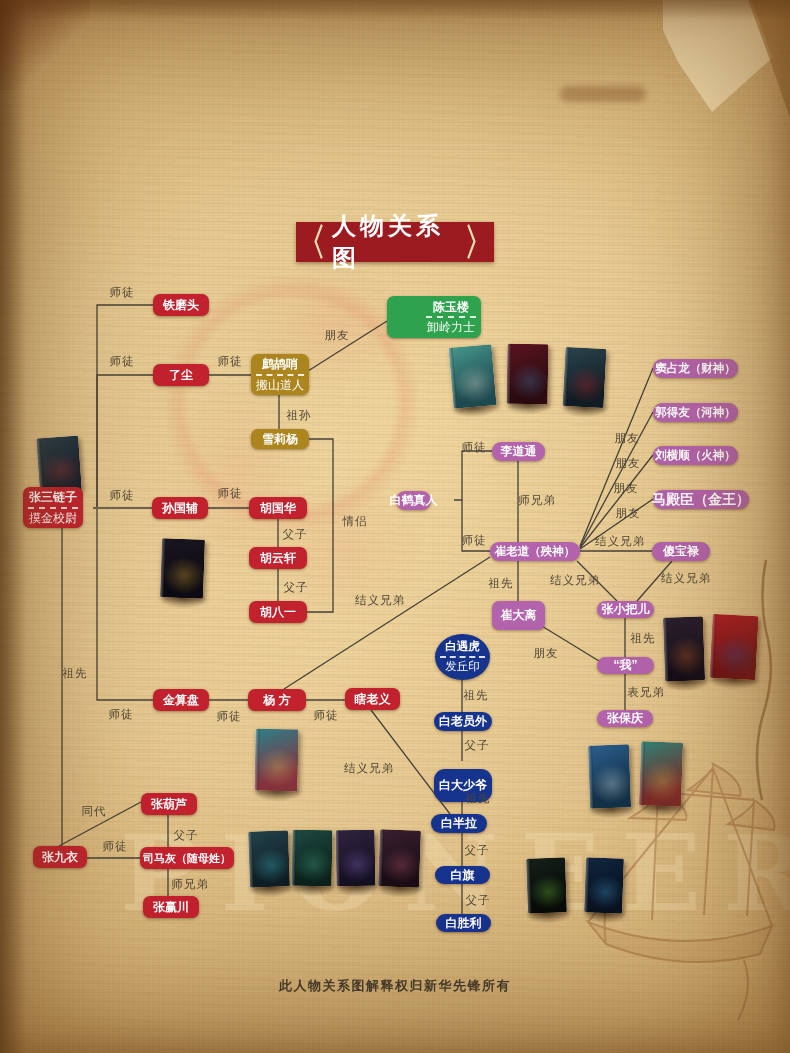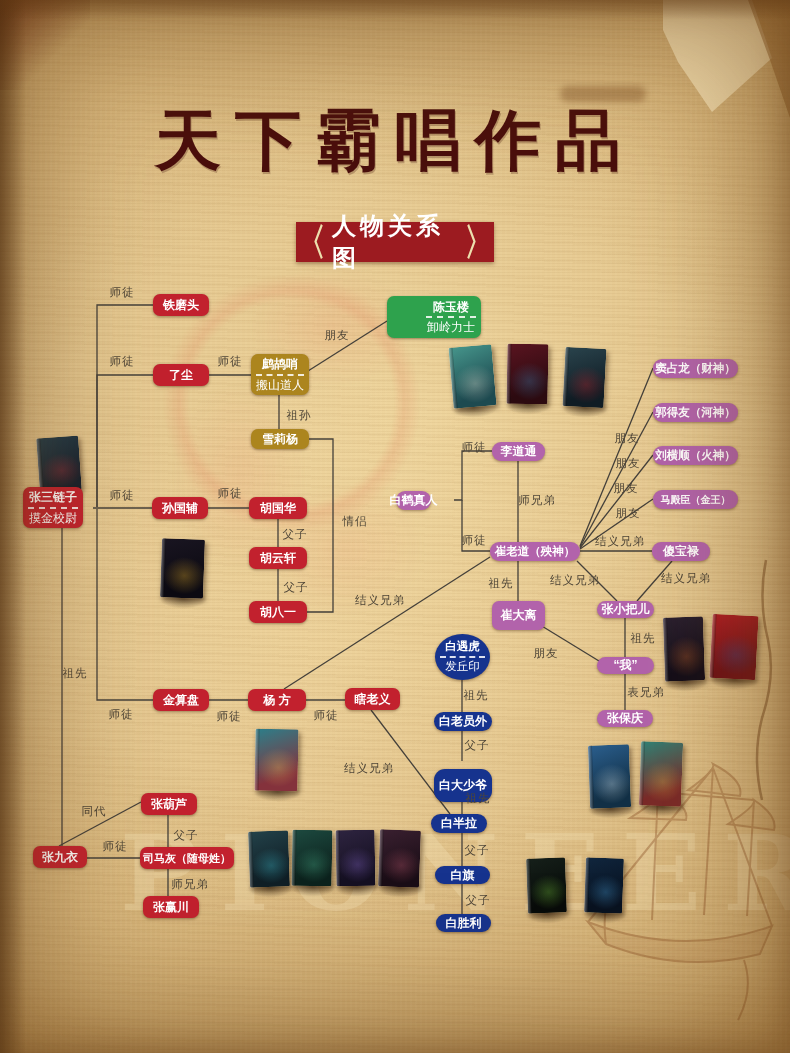--- a/index.html
+++ b/index.html
@@ -97,21 +97,20 @@
       <path d="M688 790 Q716 770 713 764 Q744 780 740 796 Z" fill="rgba(135,60,18,.18)"></path>
       <path d="M728 824 Q756 806 754 800 Q778 816 774 830 Z" fill="rgba(135,60,18,.18)"></path>
       <path d="M606 944 Q600 900 620 872"></path>
         <path d="M658 792 L754 800"></path>
       <path d="M588 922 L713 768 M772 926 L713 768"></path>
       <path d="M744 960 q10 30 -6 60"></path>
     </g>
     <path class="crack" d="M766 560 q-8 40 2 80 q8 36 -6 78 q-10 40 0 82" stroke="rgba(100,55,20,.45)" stroke-width="2.5" fill="none"></path>
   </svg>
 
-  <div class="title">天下霸唱作品</div>
 
   <div class="banner">
     <span class="orn">〈</span>
     <span class="btxt">人物关系图</span>
     <span class="orn">〉</span>
   </div>
 
   <svg class="lines" width="790" height="1053">
       <polyline points="97,507 97,305 153,305" fill="none" stroke="#44403a" stroke-width="1.3"></polyline>
       <polyline points="97,507 97,375 153,375" fill="none" stroke="#44403a" stroke-width="1.3"></polyline>
@@ -292,21 +291,21 @@
       </div>
       <div class="node purple rect" style="left: 653px; top: 359px; width: 85px; height: 19px; font-size: 11.5px;">
         <span>窦占龙（财神）</span>
       </div>
       <div class="node purple rect" style="left: 653px; top: 403px; width: 85px; height: 19px; font-size: 11.5px;">
         <span>郭得友（河神）</span>
       </div>
       <div class="node purple rect" style="left: 653px; top: 446px; width: 85px; height: 19px; font-size: 11.5px;">
         <span>刘横顺（火神）</span>
       </div>
-      <div class="node purple rect" style="left: 653px; top: 490px; width: 85px; height: 19px; font-size: 10px;">
+      <div class="node purple rect" style="left: 653px; top: 490px; width: 96px; height: 19px; font-size: 14px;">
         <span>马殿臣（金王）</span>
       </div>
       <div class="node purple rect" style="left: 652px; top: 542px; width: 58px; height: 19px;">
         <span>傻宝禄</span>
       </div>
       <div class="node purple rect" style="left: 597px; top: 601px; width: 57px; height: 17px;">
         <span>张小把儿</span>
       </div>
       <div class="node purple rect" style="left: 597px; top: 657px; width: 57px; height: 17px;">
         <span>“我”</span>
@@ -370,16 +369,17 @@
       <span class="edge-label" style="left: 478px; top: 798px;">祖先</span>
       <span class="edge-label" style="left: 477px; top: 850px;">父子</span>
       <span class="edge-label" style="left: 478px; top: 900px;">父子</span>
       <span class="edge-label" style="left: 75px; top: 673px;">祖先</span>
       <span class="edge-label" style="left: 94px; top: 811px;">同代</span>
       <span class="edge-label" style="left: 115px; top: 846px;">师徒</span>
       <span class="edge-label" style="left: 186px; top: 835px;">父子</span>
       <span class="edge-label" style="left: 190px; top: 884px;">师兄弟</span>
     </div>
 
+  <div class="caption">此人物关系图解释权归新华先锋所有</div>
   <div class="vignette"></div>
   <div class="edgeL"></div>
   <div class="edgeT"></div>
 </div>
 
 </body></html>

